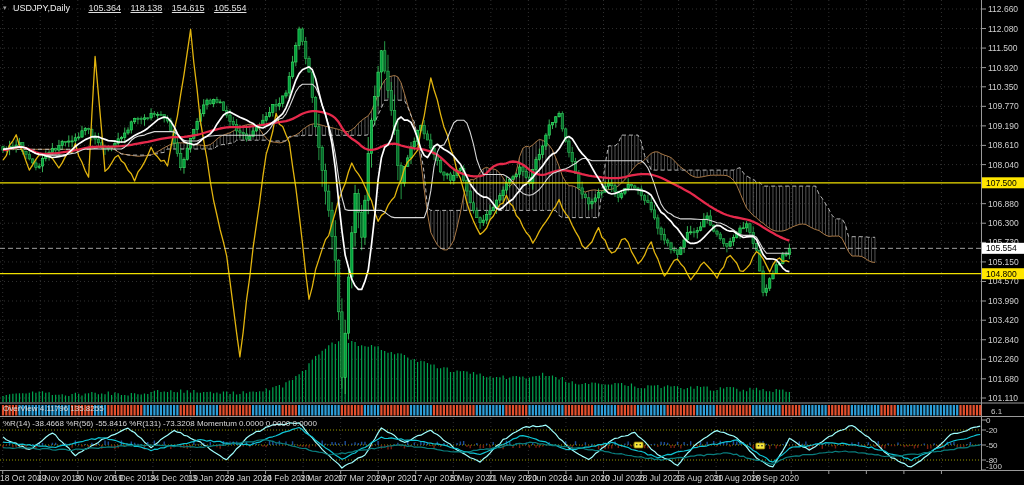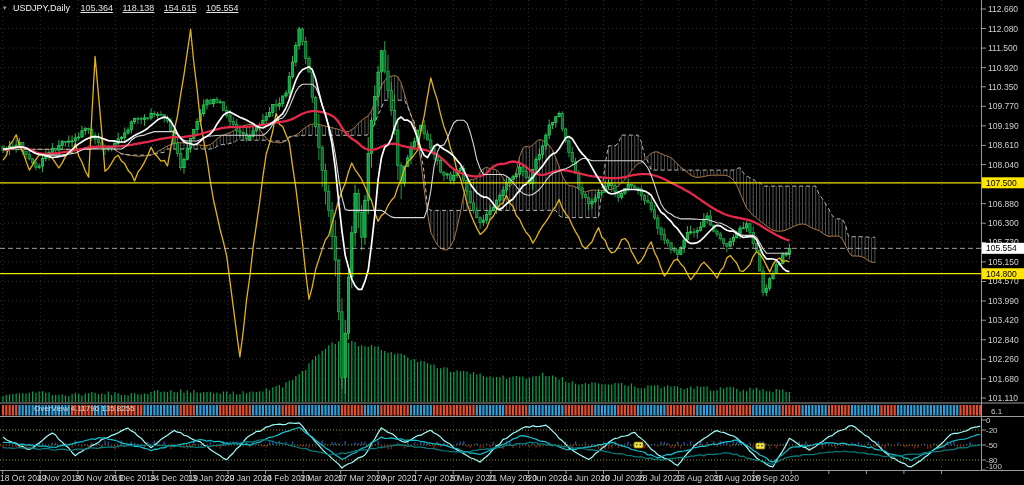--- a/index.html
+++ b/index.html
@@ -1,24 +1,24 @@
 <!DOCTYPE html>
 <html><head>
 <meta charset="utf-8">
 <style>
   html,body{margin:0;padding:0;background:#000;}
   #terminal{position:relative;width:1024px;height:485px;background:#000;overflow:hidden;
             font-family:"Liberation Sans",sans-serif;}
   #chart-svg{position:absolute;left:0;top:0;}
   .overlay{position:absolute;color:#e8e8e8;font-size:9px;white-space:nowrap;pointer-events:none;}
   #title-bar{left:3px;top:3px;}
-  #title-bar .sym{color:#f0f0f0;margin-right:8px;}
+  #title-bar .sym{color:#f0f0f0;margin-right:16px;}
   #title-bar .val{color:#e0e0e0;margin-right:7px;text-decoration:underline;}
   #title-bar .shift{color:#9a9a9a;font-size:7px;margin-right:4px;vertical-align:1px;}
-  #strip-label{left:3px;top:404px;font-size:8px;color:#d8d8d8;padding-left:31px;}
+  #strip-label{left:3px;top:404px;font-size:8px;color:#d8d8d8;}
   #pr-label{left:3px;top:419px;font-size:8px;color:#d8d8d8;}
   #strip-scale{left:985px;top:407px;font-size:8px;color:#c8c8c8;margin-left:6px;}
 </style>
 </head>
 <body>
 
 <div id="terminal">
   <svg id="chart-svg" width="1024" height="485">
       <defs>
         <clipPath id="cpMain">
@@ -1869,14 +1869,15 @@
   <div id="title-bar" class="overlay">
     <span class="shift">▾</span>
     <span class="sym">USDJPY,Daily</span>
     <span class="val">105.364</span>
     <span class="val">118.138</span>
     <span class="val">154.615</span>
     <span class="val">105.554</span>
   </div>
 
   <div id="strip-label" class="overlay">OverView 4.11796 135.8255</div>
+  <div id="pr-label" class="overlay">%R(14) -38.4668 %R(56) -55.8416 %R(131) -73.3208 Momentum 0.0000 0.0000 0.0000</div>
   <div id="strip-scale" class="overlay">6.1</div>
 </div>
 
 </body></html>

